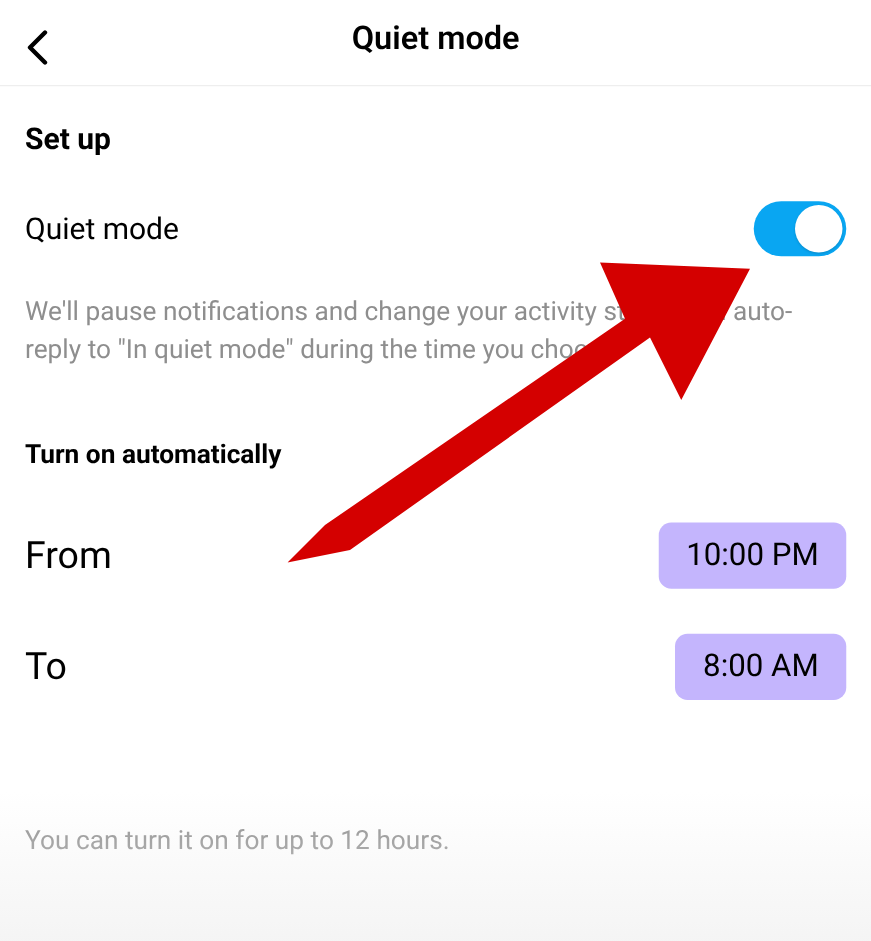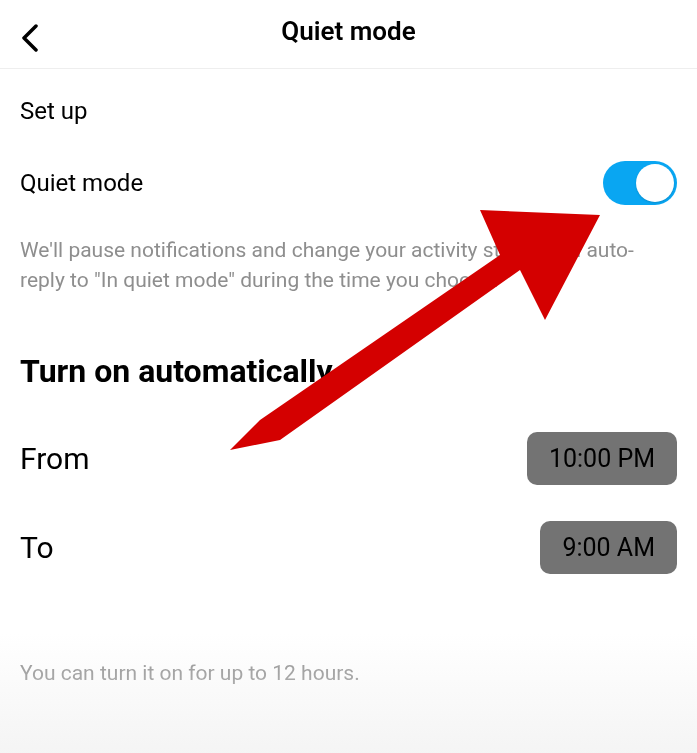--- a/index.html
+++ b/index.html
@@ -38,21 +38,21 @@
       text-align: center;
       font-size: 26px;
       font-weight: 600;
       color: #000;
     }
     .content {
       padding: 28px 20px 0 20px;
     }
     .section-heading {
       font-size: 24px;
-      font-weight: 400;
+      font-weight: 700;
       color: #000;
       margin-bottom: 36px;
     }
     .toggle-row {
       display: flex;
       align-items: center;
       justify-content: space-between;
       margin-bottom: 30px;
     }
     .toggle-label {
@@ -78,38 +78,38 @@
       border-radius: 50%;
       box-shadow: 0 1px 2px rgba(0,0,0,0.15);
     }
     .description {
       font-size: 21px;
       color: #8e8e8e;
       line-height: 1.45;
       margin-bottom: 56px;
     }
     .section-heading-2 {
-      font-size: 32px;
+      font-size: 21px;
       font-weight: 700;
       color: #000;
       margin-bottom: 42px;
     }
     .time-row {
       display: flex;
       align-items: center;
       justify-content: space-between;
       margin-bottom: 36px;
     }
     .time-label {
       font-size: 30px;
       font-weight: 400;
       color: #000;
     }
     .time-pill {
-      background: #737373;
+      background: #c4b5fd;
       padding: 12px 22px;
       border-radius: 10px;
       font-size: 25px;
       font-weight: 400;
       color: #000;
       cursor: pointer;
     }
     .bottom-note {
       font-size: 21px;
       color: #8e8e8e;
@@ -161,21 +161,21 @@
 
   <div class="section-heading-2">Turn on automatically</div>
 
   <div class="time-row">
     <div class="time-label">From</div>
     <div class="time-pill">10:00 PM</div>
   </div>
 
   <div class="time-row">
     <div class="time-label">To</div>
-    <div class="time-pill">9:00 AM</div>
+    <div class="time-pill">8:00 AM</div>
   </div>
 </div>
 
 <div class="bottom-note">You can turn it on for up to 12 hours.</div>
 
 <div class="bottom-fade"></div>
 
 <svg class="annotation-arrow" width="380" height="280" viewBox="0 0 380 280">
   <defs>
     <filter id="nofilter">

